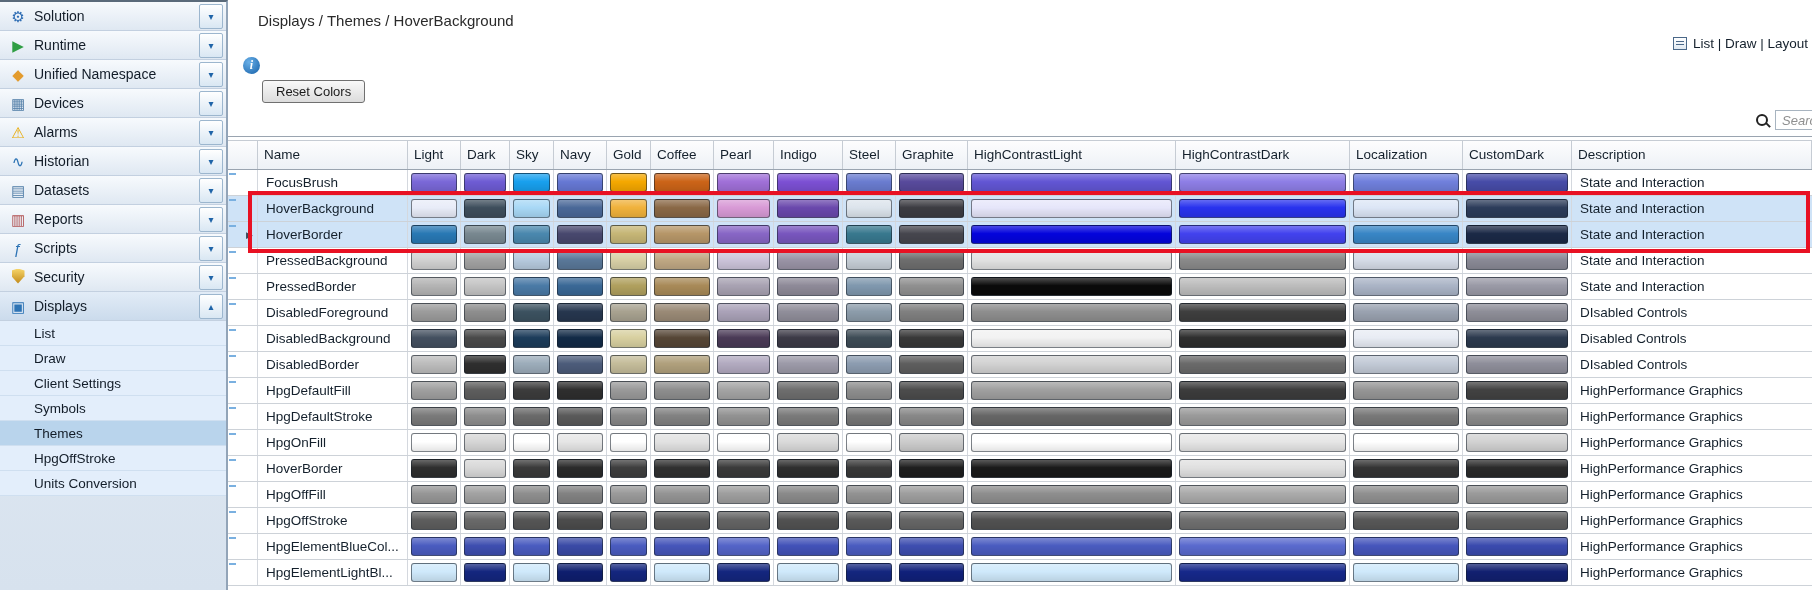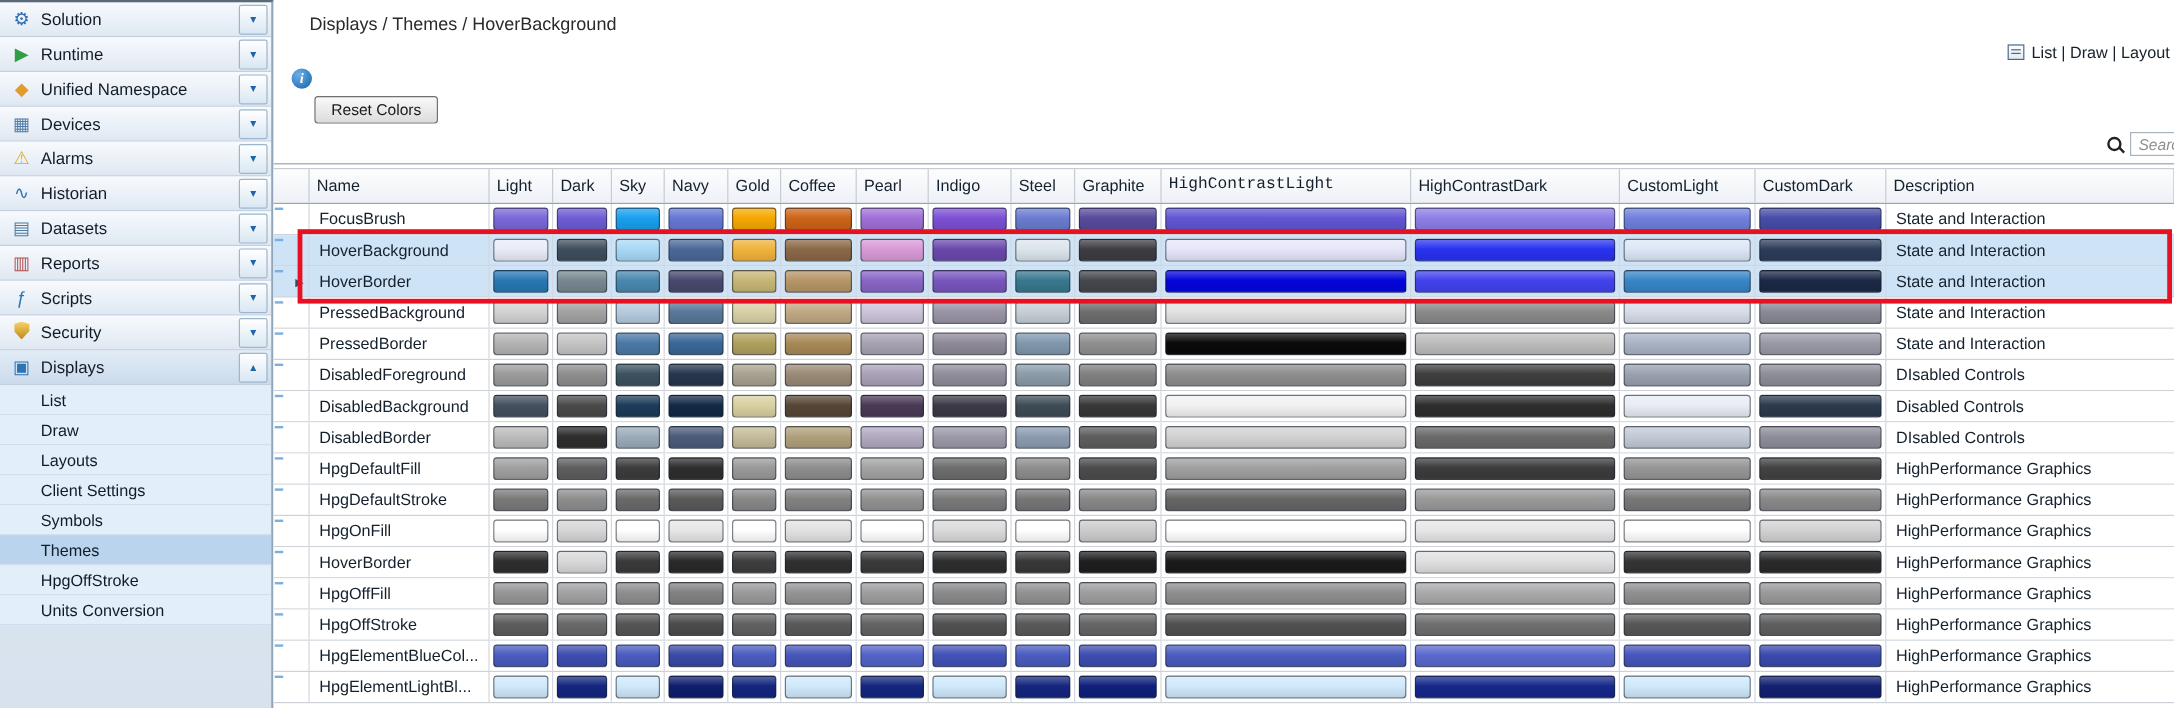--- a/index.html
+++ b/index.html
@@ -125,21 +125,20 @@
         <span class="si-dd">▾</span>
       </div>
       <div class="side-item expanded">
         <span class="si-icon" style="color: rgb(46, 116, 181);">▣</span>
         <span class="si-label">Displays</span>
         <span class="si-dd">▴</span>
       </div>
       <div>
         <div class="sub-item">List</div>
         <div class="sub-item">Draw</div>
-        <div class="sub-item">Layouts</div>
         <div class="sub-item">Client Settings</div>
         <div class="sub-item">Symbols</div>
         <div class="sub-item selected">Themes</div>
         <div class="sub-item">HpgOffStroke</div>
         <div class="sub-item">Units Conversion</div>
       </div>
     </aside>
 
   <main class="main">
     <div class="breadcrumb">Displays / Themes / HoverBackground</div>
@@ -166,23 +165,23 @@
           <div class="hcell" style="width: 53px;">Light</div>
           <div class="hcell" style="width: 49px;">Dark</div>
           <div class="hcell" style="width: 44px;">Sky</div>
           <div class="hcell" style="width: 53px;">Navy</div>
           <div class="hcell" style="width: 44px;">Gold</div>
           <div class="hcell" style="width: 63px;">Coffee</div>
           <div class="hcell" style="width: 60px;">Pearl</div>
           <div class="hcell" style="width: 69px;">Indigo</div>
           <div class="hcell" style="width: 53px;">Steel</div>
           <div class="hcell" style="width: 72px;">Graphite</div>
-          <div class="hcell" style="width: 208px; font-family: Liberation Mono, monospace;">HighContrastLight</div>
+          <div class="hcell" style="width: 208px;">HighContrastLight</div>
           <div class="hcell" style="width: 174px;">HighContrastDark</div>
-          <div class="hcell" style="width: 113px;">CustomLight</div>
+          <div class="hcell" style="width: 113px;">Localization</div>
           <div class="hcell" style="width: 109px;">CustomDark</div>
           <div class="hcell flexfill">Description</div>
         </div>
         <div class="trow">
           <div class="cell gutter" style="width: 30px;"></div>
           <div class="cell name" style="width: 150px;">FocusBrush</div>
           <div class="cell" style="width: 53px;">
             <div class="swatch" style="background-color: rgb(122, 104, 216);"></div>
           </div>
           <div class="cell" style="width: 49px;">

